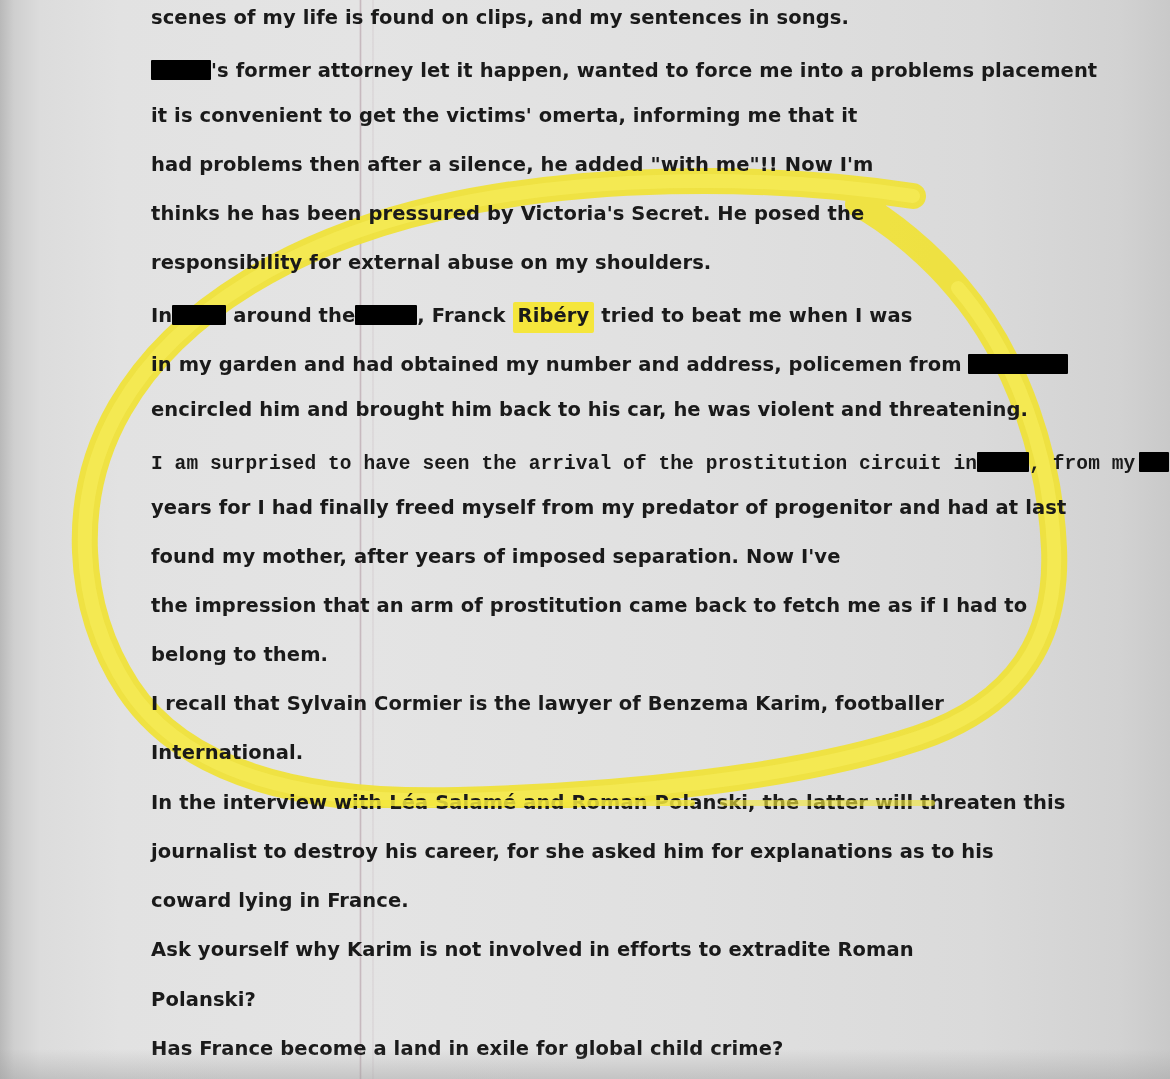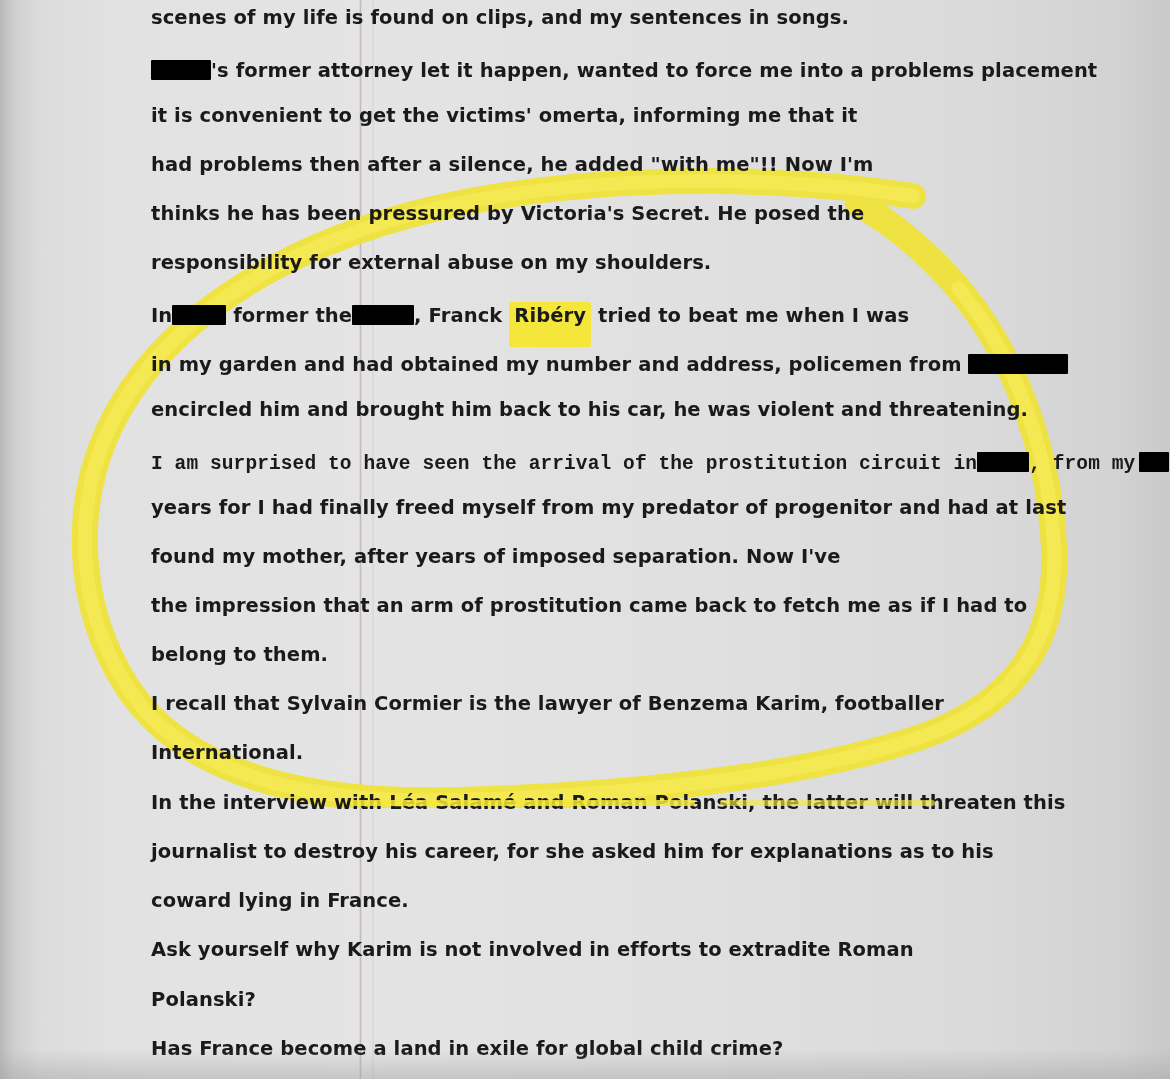--- a/index.html
+++ b/index.html
@@ -83,21 +83,21 @@
     display: inline-block;
     background: #000000;
     vertical-align: baseline;
     height: 20px;
     border-radius: 1px;
     position: relative;
     top: 3px;
   }
   .hl-word {
     background: #f5e63c;
-    padding: 2px 5px 20px 5px;
+    padding: 2px 5px 6px 5px;
     border-radius: 2px;
   }
   .strip {
     position: absolute;
     background: rgba(243,231,60,0.85);
     height: 7px;
     border-radius: 3px;
     pointer-events: none;
   }
 </style>
@@ -123,21 +123,21 @@
     <div class="line" style="top:57px;">
       <span class="redact" style="width:60px;"></span><span>'s former attorney let it happen, wanted to force me into a problems placement</span>
     </div>
 
     <div class="line" style="top:106px;">it is convenient to get the victims' omerta, informing me that it</div>
     <div class="line" style="top:155px;">had problems then after a silence, he added "with me"!! Now I'm</div>
     <div class="line" style="top:204px;">thinks he has been pressured by Victoria's Secret. He posed the</div>
     <div class="line" style="top:253px;">responsibility for external abuse on my shoulders.</div>
 
     <div class="line" style="top:302px;">
-      <span>In</span><span class="redact" style="width:54px;"></span><span> former the</span><span class="redact" style="width:62px;"></span><span>, Franck </span><span class="hl-word">Ribéry</span><span> tried to beat me when I was</span>
+      <span>In</span><span class="redact" style="width:54px;"></span><span> around the</span><span class="redact" style="width:62px;"></span><span>, Franck </span><span class="hl-word">Ribéry</span><span> tried to beat me when I was</span>
     </div>
 
     <div class="line" style="top:351px;">
       <span>in my garden and had obtained my number and address, policemen from</span><span class="redact" style="width:100px;margin-left:6px;"></span>
     </div>
 
     <div class="line" style="top:400px;">encircled him and brought him back to his car, he was violent and threatening.</div>
 
     <div class="line" style="top:449px;font-family:Liberation Mono, monospace;">
       <span>I am surprised to have seen the arrival of the prostitution circuit in</span><span class="redact" style="width:52px;"></span><span>, from my</span><span class="redact" style="width:30px;margin-left:4px;"></span>

